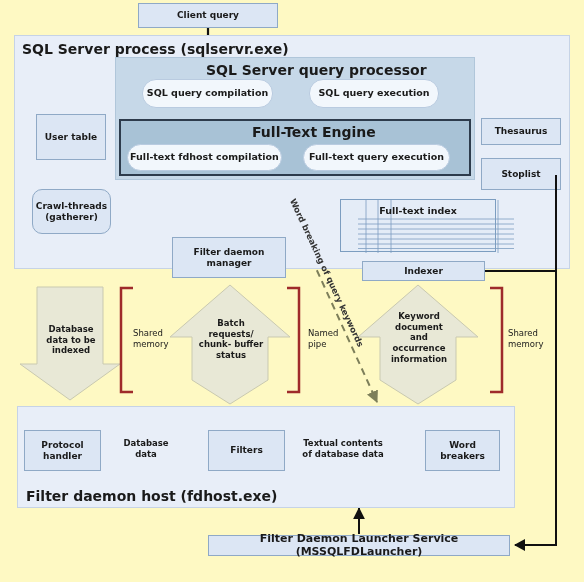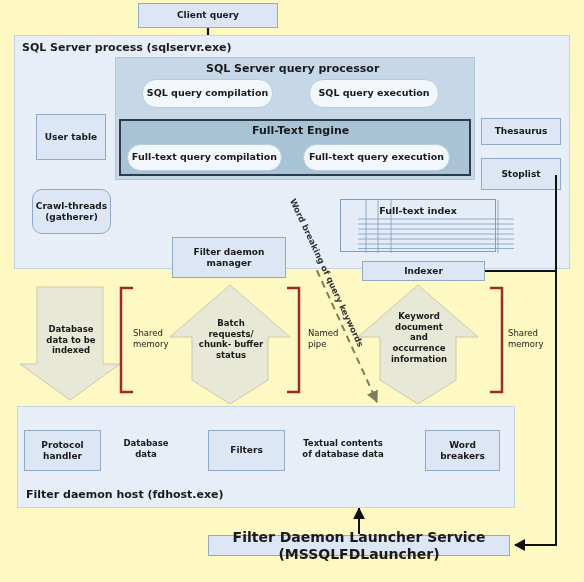--- a/index.html
+++ b/index.html
@@ -8,21 +8,21 @@
 
   .box{position:absolute;box-sizing:border-box;display:flex;align-items:center;
        justify-content:center;text-align:center;line-height:1.15;color:#1a1a1a;}
 
   
   .container-proc{background:#e8eef8;border:1px solid #c6d3e6;}
   .container-qp{background:#c6d8e8;border:1px solid #b0c6da;}
   .container-fte{background:#a8c2d6;border:2px solid #2d3b4c;}
   .container-fdh{background:#e8eef8;border:1px solid #c6d3e6;}
 
-  .container-label{position:absolute;font-size:11px;font-weight:bold;color:#1a1a1a;
+  .container-label{position:absolute;font-size:14px;font-weight:bold;color:#1a1a1a;
        white-space:nowrap;}
 
   
   .node{background:#dce6f4;border:1px solid #8fa9c6;font-size:9px;font-weight:bold;}
   .node-white{background:#f2f7fc;border:1px solid #b9cbe0;border-radius:14px;
        font-size:9.5px;font-weight:bold;}
   .node-round{background:#dce6f4;border:1px solid #8fa9c6;border-radius:10px;
        font-size:9px;font-weight:bold;}
 
   
@@ -113,21 +113,21 @@
     <span>SQL query execution</span>
   </div>
   <div class="box node-white" style="left:142px;top:79px;width:131px;height:29px;">
     <span>SQL query compilation</span>
   </div>
 
   <div class="box container-fte" style="left:119px;top:119px;width:352px;height:57px;"></div>
   <div class="container-label" style="left:252px;top:124px;">Full-Text Engine</div>
 
   <div class="box node-white" style="left:127px;top:144px;width:155px;height:27px;">
-    <span>Full-text query compilation</span>
+    <span>Full-text fdhost compilation</span>
   </div>
   <div class="box node-white" style="left:303px;top:144px;width:147px;height:27px;">
     <span>Full-text query execution</span>
   </div>
 
   <div class="box node" style="left:36px;top:114px;width:70px;height:46px;">
     <span>User table</span>
   </div>
 
   <div class="box node-round" style="left:32px;top:189px;width:79px;height:45px;white-space:pre-line;">
@@ -214,17 +214,17 @@
   </div>
 
   <div class="bandlabel" style="left:294px;top:438px;width:98px;text-align:center;font-weight:bold;">Textual contents
 of database data</div>
 
   <div class="box node" style="left:425px;top:430px;width:75px;height:41px;">
     <span style="white-space:pre-line;text-align:center;">Word
 breakers</span>
   </div>
 
-  <div class="box node" style="left:208px;top:535px;width:302px;height:21px;font-size:14px;">
+  <div class="box node" style="left:208px;top:535px;width:302px;height:21px;font-size:11px;">
     <span>Filter Daemon Launcher Service (MSSQLFDLauncher)</span>
   </div>
 
 </div>
 
 </body></html>

